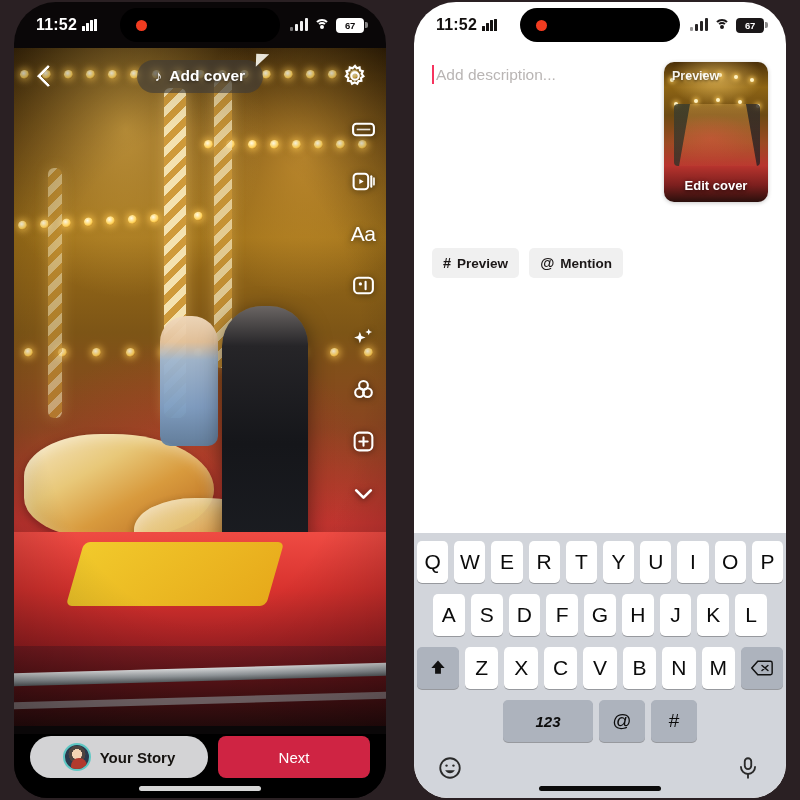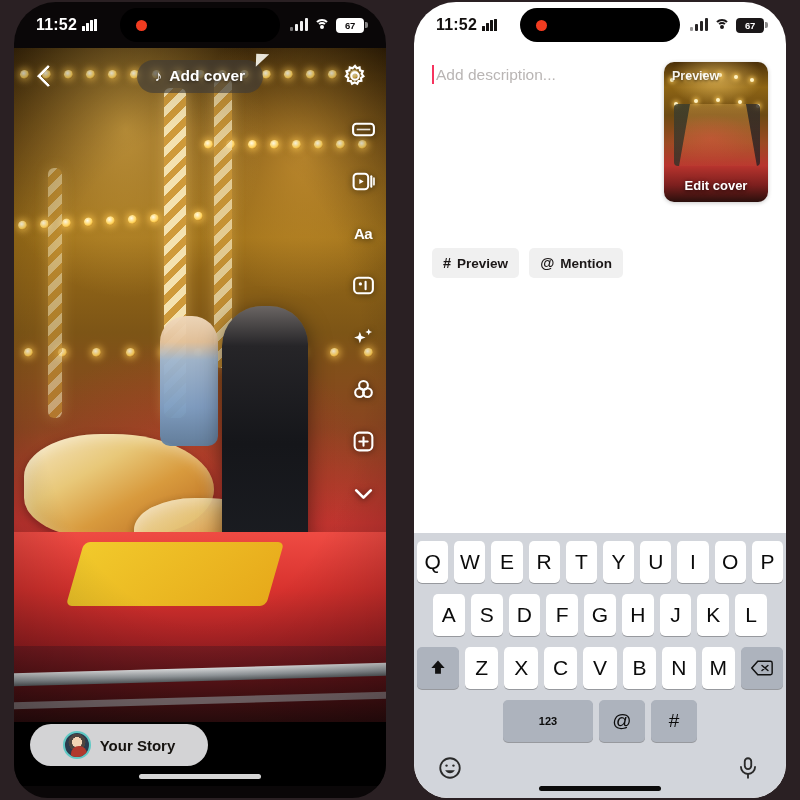--- a/index.html
+++ b/index.html
@@ -219,25 +219,25 @@
     position: absolute; right: 8px; top: 66px; z-index: 12;
     display: flex; flex-direction: column; align-items: center; gap: 22px;
   }
   .tool-btn {
     width: 30px; height: 30px;
     display: flex; align-items: center; justify-content: center;
     color: #fff; cursor: pointer;
     filter: drop-shadow(0 1px 3px rgba(0,0,0,.6));
   }
   .tool-btn svg { display:block; }
-  .tool-aa { font-size: 15px; font-weight: bold; line-height: 1; letter-spacing: -.5px; }
+  .tool-aa { font-size: 21px; font-weight: normal; line-height: 1; letter-spacing: -.5px; }
 
   
   .vid-bottom {
-    position: absolute; left: 0; right: 0; bottom: 12px; height: 64px;
+    position: absolute; left: 0; right: 0; bottom: 0; height: 64px;
     background: #000;
     display: flex; align-items: center; gap: 10px;
     padding: 0 16px 18px;
   }
   .story-btn {
     flex: 0 0 178px; height: 42px;
     background: #d3d3d5; border-radius: 21px;
     display: flex; align-items: center; justify-content: center; gap: 9px;
     cursor: pointer;
   }
@@ -356,21 +356,21 @@
   .key {
     flex: 1; height: 42px;
     background: #fff; border-radius: 5px;
     display: flex; align-items: center; justify-content: center;
     font-size: 21px; color: #0b0b0b;
     box-shadow: 0 1px 0 rgba(0,0,0,.28);
     cursor: pointer;
   }
   .key-wide { flex: 0 0 42px; background: #adb3bd; }
   .krow.r4 { gap: 6px; padding: 0 3px; margin-bottom: 9px; }
-  .key-123 { flex: 0 0 90px; background: #adb3bd; font-size: 11px; font-weight: bold; }
+  .key-123 { flex: 0 0 90px; background: #adb3bd; font-size: 15px; font-weight: bold; font-style: italic; }
   .key-space { flex: 1; font-size: 15px; }
   .key-at, .key-hash { flex: 0 0 46px; background: #adb3bd; font-size: 19px; }
   .kbottom {
     display: flex; align-items: center; justify-content: space-between;
     padding: 4px 20px 0;
   }
   .kb-ico { width: 28px; height: 28px; color: #2a2a2a; cursor: pointer; }
   .kb-ico svg { display:block; }
   .shift-ico svg, .del-ico svg { display:block; }
 </style>
@@ -544,20 +544,23 @@
           </svg>
         </div>
       </div>
     </div>
 
     <div class="vid-bottom">
       <div class="story-btn">
         <span class="avatar"></span>
         <span class="story-label">Your Story</span>
       </div>
+      <div class="next-btn">
+        <span>Next</span>
+      </div>
       <div class="home-ind"></div>
     </div>
   </div>
 
   <div class="phone phone-right">
 
     <div class="statusbar sb-light">
       <div class="sb-time">
         <span>11:52</span>
         <span class="sig-mini">

